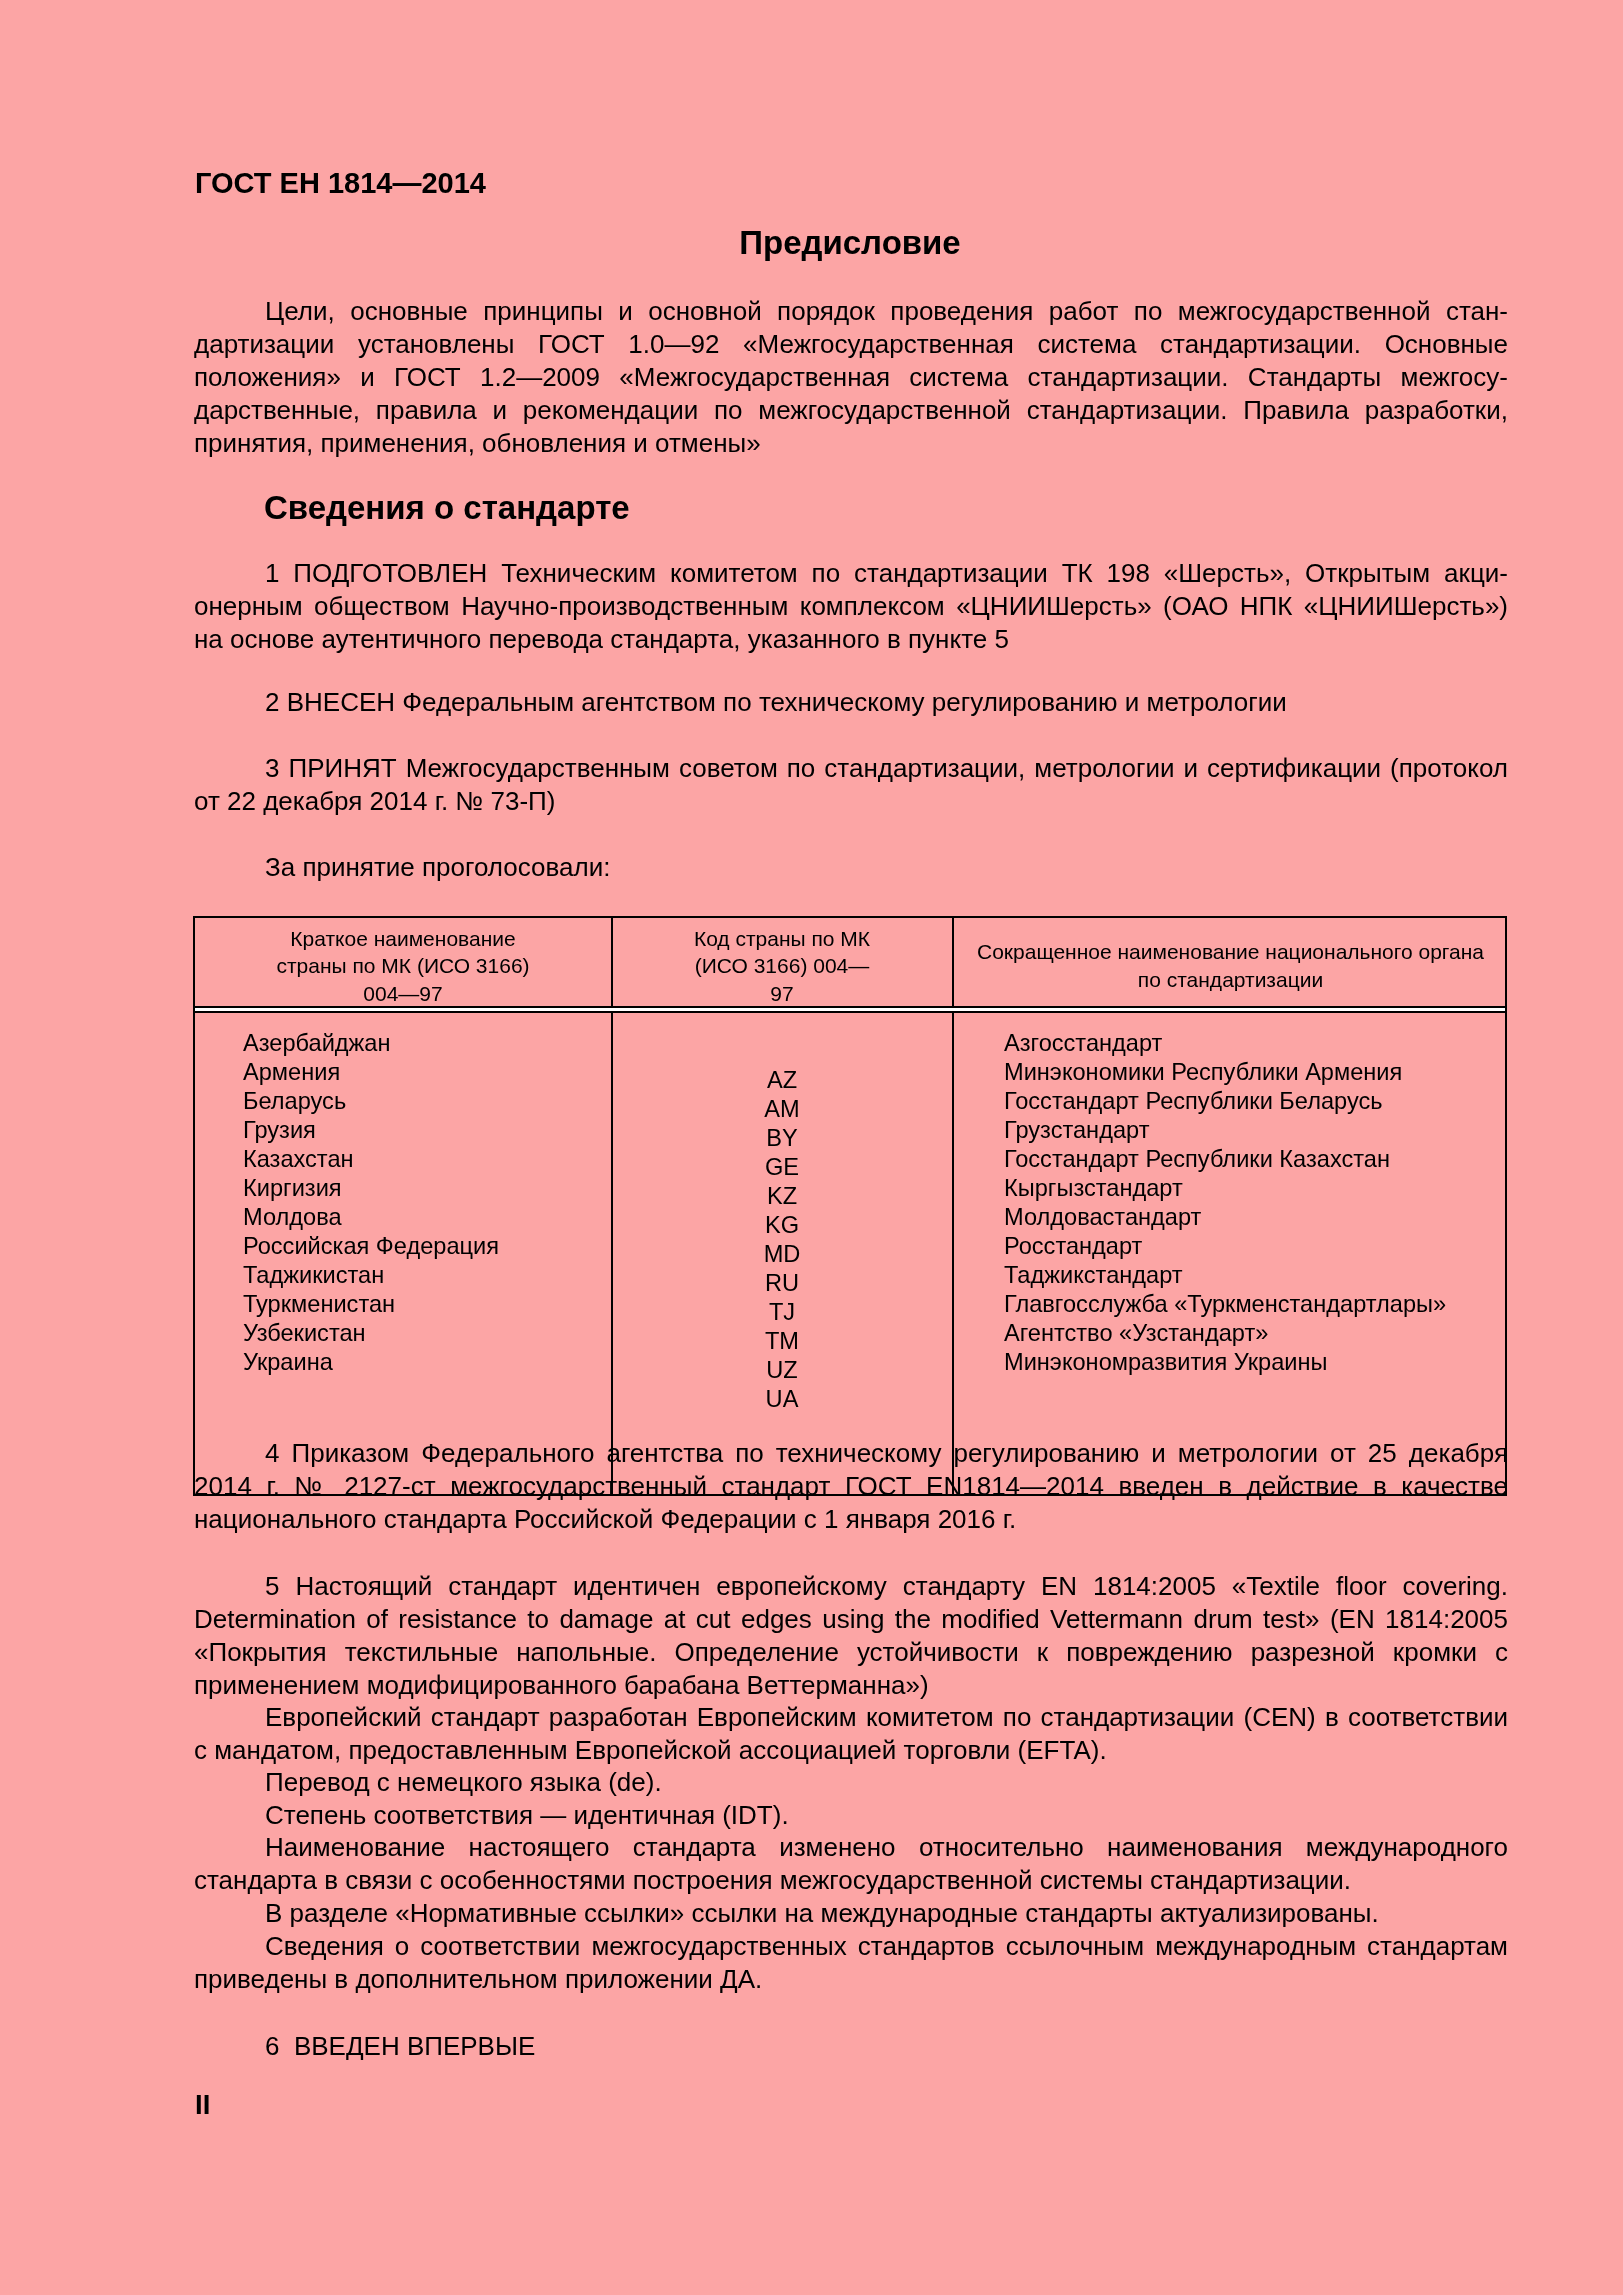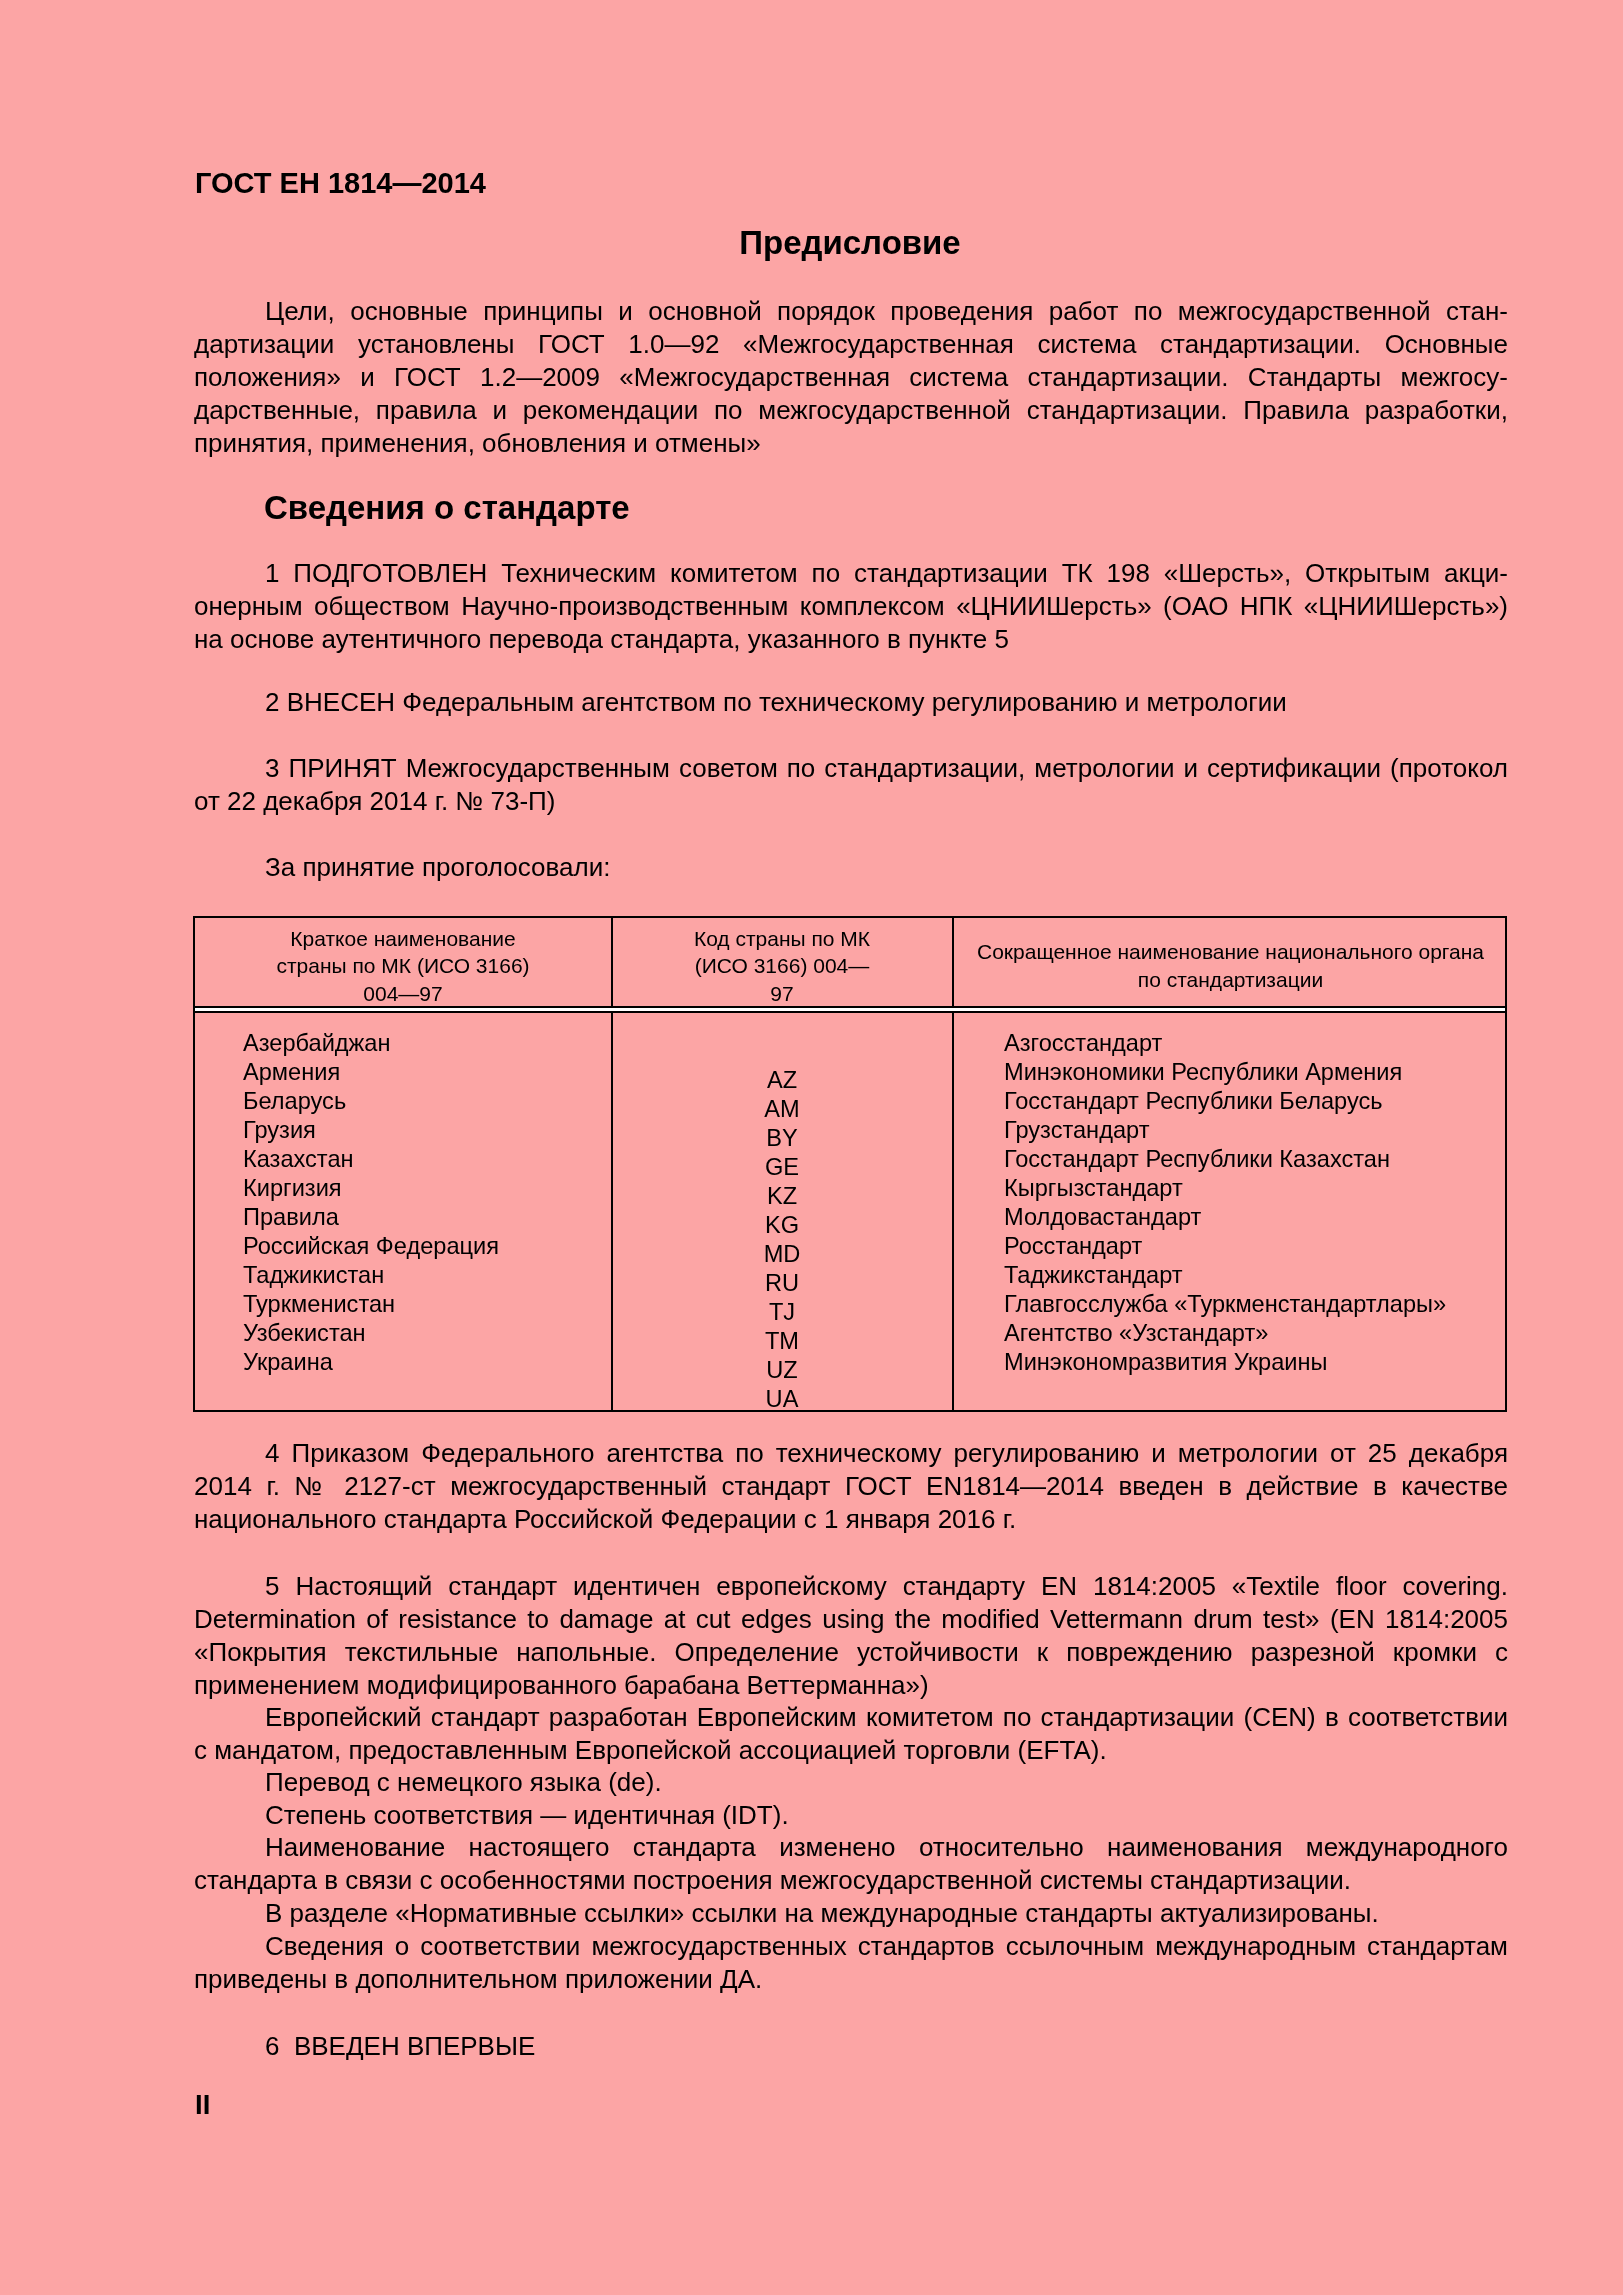--- a/index.html
+++ b/index.html
@@ -60,21 +60,21 @@
     text-indent: 71px;
     hyphens: manual;
   }
   .para.last-left { text-align-last: left; }
 
   .vote-table {
     position: absolute;
     left: 193px;
     top: 916px;
     width: 1314px;
-    height: 496px;
+    height: 580px;
     border: 2.6px solid #000;
     box-sizing: border-box;
   }
   .vote-table .col-line {
     position: absolute;
     top: 0;
     bottom: 0;
     width: 2px;
     background: #000;
   }
@@ -153,21 +153,21 @@
       <span style="display:block; width:517px;">Сокращенное наименование национального орга­на по стандартизации</span>
     </div>
 
     <div class="tcol" style="left:48px;">
       <div>Азербайджан</div>
       <div>Армения</div>
       <div>Беларусь</div>
       <div>Грузия</div>
       <div>Казахстан</div>
       <div>Киргизия</div>
-      <div>Правила</div>
+      <div>Молдова</div>
       <div>Российская Федерация</div>
       <div>Таджикистан</div>
       <div>Туркменистан</div>
       <div>Узбекистан</div>
       <div>Украина</div>
     </div>
 
     <div class="tcol center" style="left:418px; width:338px;margin-top:37px;">
       <div>AZ</div>
       <div>AM</div>

